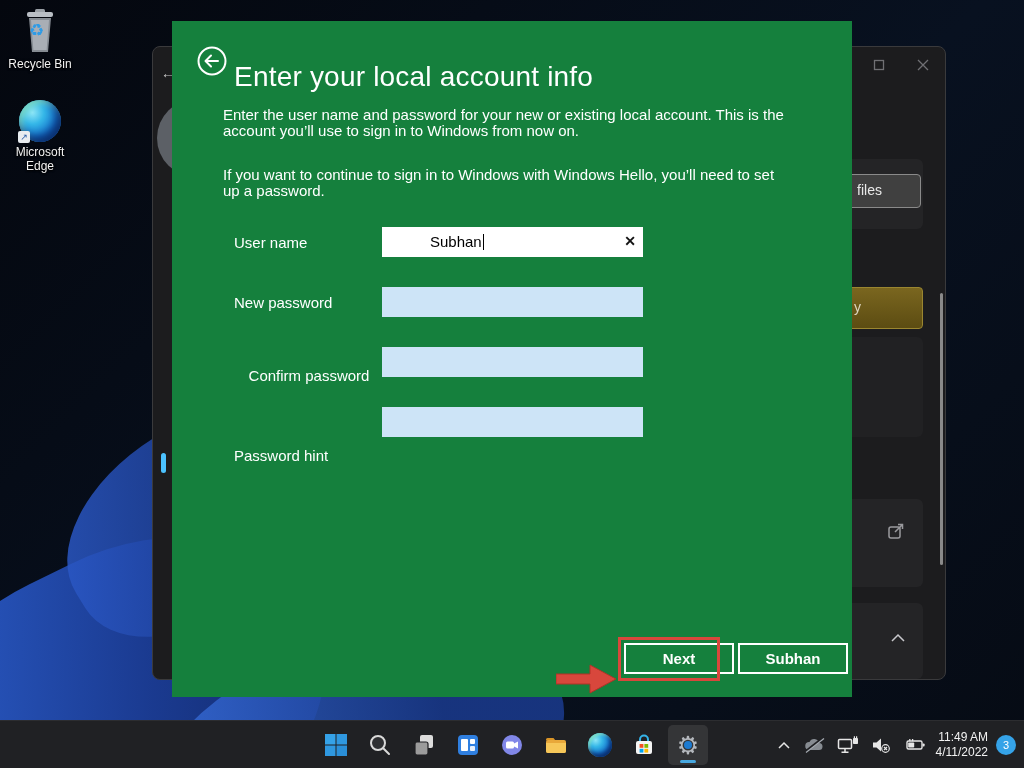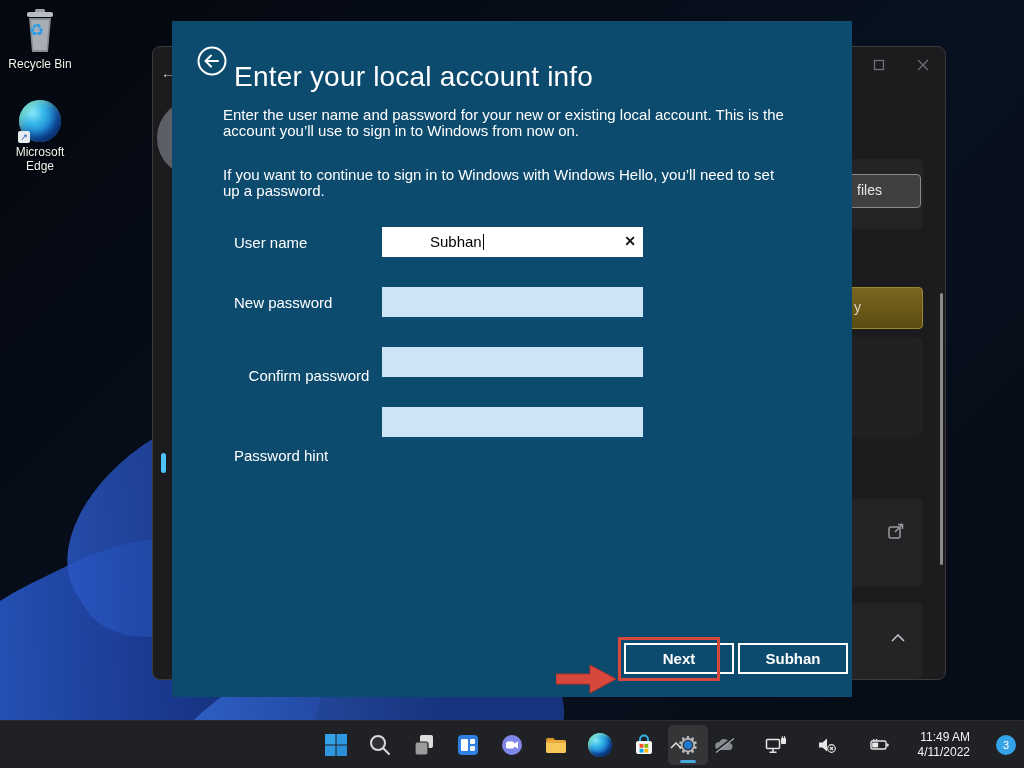--- a/index.html
+++ b/index.html
@@ -43,21 +43,21 @@
   .bg-card4 { top:556px; height:76px; }
   .bg-files-btn { position:absolute; left:638px; top:127px; width:130px; height:34px; background:#404040;
     border:1px solid #8a8a8a; border-radius:4px; color:#e8e8e8; font-size:14px; text-align:right;
     padding:7px 38px 0 0; }
   .bg-verify-btn { position:absolute; left:638px; top:240px; width:132px; height:42px;
     background:linear-gradient(#7a661f,#5c4c12); border:1px solid #9a8630; border-radius:4px;
     color:#ddd7c2; font-size:14px; padding:11px 0 0 62px; }
   .bg-scrollbar { position:absolute; left:787px; top:246px; width:3px; height:272px; background:#8a8a8a; border-radius:2px; }
   .bg-extlink { position:absolute; left:733px; top:474px; }
   
-  .dialog { position:absolute; left:172px; top:21px; width:680px; height:676px; background:#0c4a6e; }
+  .dialog { position:absolute; left:172px; top:21px; width:680px; height:676px; background:#15803d; }
   .dlg-back { position:absolute; left:24px; top:24px; width:32px; height:32px; }
   .dlg-title { position:absolute; left:62px; top:40px; font-size:28px; font-weight:300; letter-spacing:.2px; }
   .dlg-para { position:absolute; left:51px; width:566px; font-size:15px; line-height:16px; }
   .dlg-p1 { top:86px; } .dlg-p2 { top:146px; }
   .fld-label { position:absolute; left:62px; width:150px; font-size:15px; }
   .fld { position:absolute; left:210px; width:261px; height:30px; }
   .fld-active { background:#fff; color:#000; font-size:15px; padding:6px 26px 0 10px; position:absolute; }
   .fld-blank { background:#cde4f7; }
   .caret { display:inline-block; width:1px; height:16px; background:#000; vertical-align:-3px; margin-left:1px; }
   .clear-x { position:absolute; right:7px; top:6px; font-size:14px; color:#111; font-weight:bold; line-height:16px; cursor:default; }
@@ -68,21 +68,21 @@
   .anno-arrow { position:absolute; left:384px; top:640px; }
   
   .taskbar { position:absolute; left:0; top:720px; width:1024px; height:48px; background:#202124; border-top:1px solid #2c2d30; }
   .tb-center { position:absolute; left:50%; top:4px; transform:translateX(-50%); display:flex; gap:4px; }
   .tb-btn { width:40px; height:40px; border-radius:5px; display:flex; align-items:center; justify-content:center; position:relative; }
   .tb-btn.active { background:rgba(255,255,255,.09); }
   .tb-btn.active::after { content:""; position:absolute; bottom:2px; left:12px; width:16px; height:3px; border-radius:2px; background:#48a8e0; }
   .gear-wrap { position:relative; width:26px; height:26px; }
   .gear-char { font-size:25px; line-height:26px; color:#b4b8bd; display:block; text-align:center; }
   .gear-dot { position:absolute; left:9px; top:9px; width:8px; height:8px; border-radius:50%; background:#1c7ad0; }
-  .tray { position:absolute; right:4px; top:0; height:48px; display:flex; align-items:center; gap:20px; }
+  .tray { position:absolute; right:4px; top:0; height:48px; display:flex; align-items:center; gap:2px; }
   .tray-btn { height:36px; display:flex; align-items:center; justify-content:center; padding:0 5px; border-radius:4px; }
   .clock { text-align:right; font-size:12px; line-height:15px; color:#f2f2f2; padding:0 4px; }
   .badge { width:20px; height:20px; border-radius:50%; background:#35a3e8; color:#fff; font-size:11px;
     display:flex; align-items:center; justify-content:center; margin:0 4px 0 2px; }
 </style>
 </head>
 <body>
 
 <div class="petal petal1"></div>
 <div class="petal petal3"></div>

